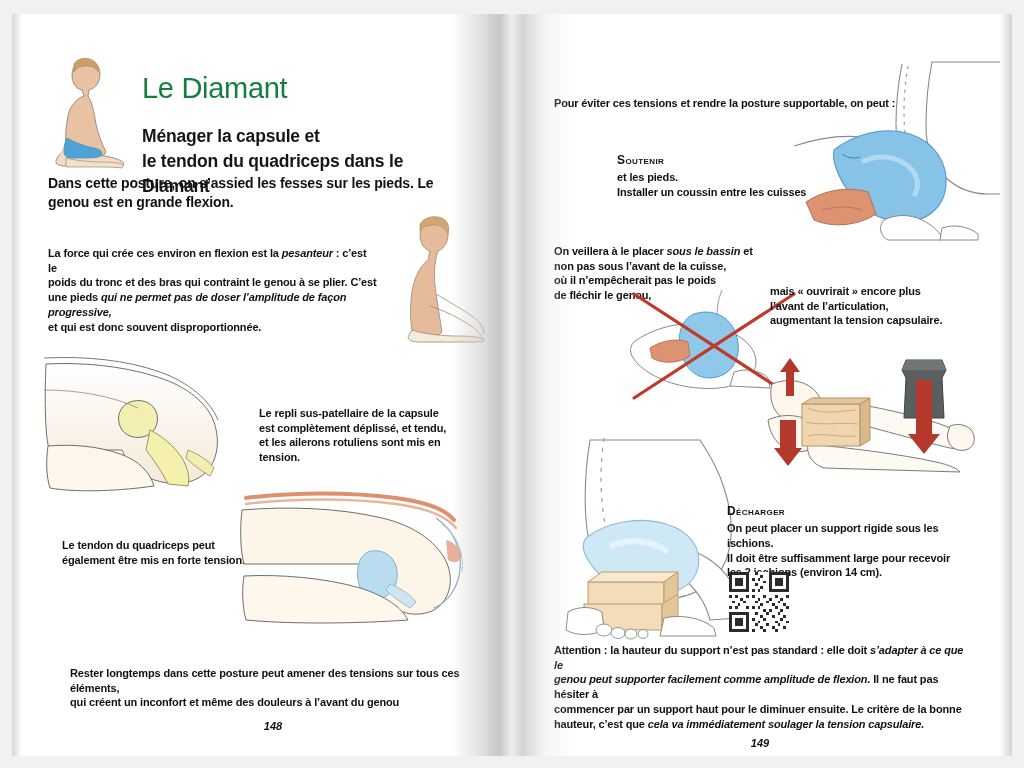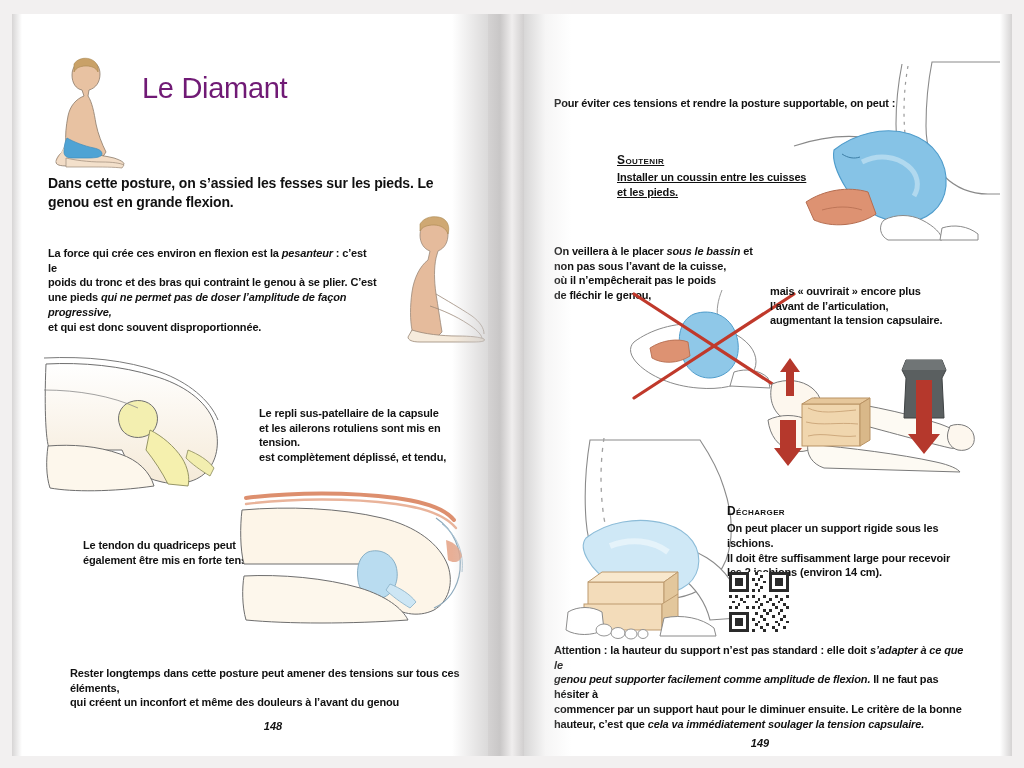--- a/index.html
+++ b/index.html
@@ -41,21 +41,21 @@
   }
 
   .txt { position:absolute; font-weight:bold; line-height:1.34; color:#111; }
   .t11 { font-size:11px; letter-spacing:-0.15px; }
   .t12 { font-size:14px; letter-spacing:-0.15px; }
   .ital { font-style:italic; }
   .sc { font-variant:small-caps; font-size:12px; letter-spacing:0.4px; }
 
   #title {
     position:absolute; left:124px; top:58px;
-    font-size:29px; font-weight:400; color:#701a75; letter-spacing:-0.3px;
+    font-size:29px; font-weight:400; color:#15803d; letter-spacing:-0.3px;
   }
   #subtitle {
     position:absolute; left:124px; top:110px; width:330px;
     font-size:17.5px; font-weight:600; color:#161616; line-height:1.42;
     letter-spacing:-0.2px;
   }
   .pagenum {
     position:absolute; font-size:11px; font-weight:bold; color:#111;
     text-align:center; width:80px;font-style:italic;
   }
@@ -91,20 +91,24 @@
         <path d="M30 12 C33 7 40 5 46 7 C52 9 55 14 54 20 C52 16 48 14 42 14
                  C36 14 32 16 30 20 Z" fill="#c9a167" stroke="#a8864f" stroke-width="0.6"></path>
 
         <path d="M22 106 C30 108 44 110 58 110 C68 110 76 111 80 113 L78 116
                  C70 115 58 115 44 115 L22 115 Z" fill="#f3e0cb" stroke="#9c8a78" stroke-width="0.7"></path>
       </svg>
     </div>
 
     <h1 id="title">Le Diamant</h1>
 
+    <div id="subtitle">
+      <div>Ménager la capsule et</div>
+      <div>le tendon du quadriceps dans le Diamant</div>
+    </div>
 
     <div class="txt t12" style="left:30px; top:160px; width:420px;">Dans cette posture, on s’assied les fesses sur les pieds. Le genou est en grande flexion.</div>
 
     <div class="txt t11" style="left:30px; top:232px; width:330px;">
       <div>
         <span>La force qui crée ces environ en flexion est la </span><span class="ital">pesanteur</span><span> : c’est le</span>
       </div>
       <div>poids du tronc et des bras qui contraint le genou à se plier. C’est</div>
       <div>
         <span>une pieds </span><span class="ital">qui ne permet pas de doser l’amplitude de façon progressive,</span>
@@ -153,25 +157,25 @@
         <path d="M146 100 C156 104 166 110 172 118 L168 126
                  C158 120 150 114 144 108 Z" fill="#f2eeaf" stroke="#8a8a5a" stroke-width="0.8"></path>
 
         <path d="M2 8 C44 6 84 10 118 22 C146 32 168 50 176 70" fill="none" stroke="#7a7a7a" stroke-width="1"></path>
         <path d="M2 40 C36 40 70 46 96 58" fill="none" stroke="#8a8a8a" stroke-width="0.8"></path>
       </svg>
     </div>
 
     <div class="txt t11" style="left:241px; top:392px; width:220px;">
       <div>Le repli sus-patellaire de la capsule</div>
+      <div>est complètement déplissé, et tendu,</div>
       <div>et les ailerons rotuliens sont mis en tension.</div>
-      <div>est complètement déplissé, et tendu,</div>
-    </div>
-
-    <div class="txt t11" style="left:44px; top:524px; width:230px;margin-left:21px;">
+    </div>
+
+    <div class="txt t11" style="left:44px; top:524px; width:230px;">
       <div>Le tendon du quadriceps peut</div>
       <div>également être mis en forte tension.</div>
     </div>
 
     <div class="art" style="left:222px; top:470px;">
       <svg width="238" height="140" viewBox="0 0 238 140">
 
         <path d="M6 14 C54 8 110 8 156 14 C186 18 206 26 214 36" fill="none" stroke="#dd8f6e" stroke-width="4" stroke-linecap="round"></path>
         <path d="M6 20 C54 14 110 14 156 20 C186 24 206 32 216 44" fill="none" stroke="#e9b39a" stroke-width="2.4" stroke-linecap="round"></path>
 
@@ -228,24 +232,24 @@
 
         <path d="M14 140 C32 128 56 124 76 130 L84 152 C66 164 40 166 22 158 Z" fill="#dd9272" stroke="#b56d50" stroke-width="1"></path>
         <path d="M30 148 C44 144 58 144 70 148" fill="none" stroke="#b56d50" stroke-width="0.8"></path>
 
         <path d="M92 158 C104 152 118 152 130 158 C142 164 150 172 150 178
                  L96 178 C88 174 86 164 92 158 Z" fill="#ffffff" stroke="#8a8a8a" stroke-width="1"></path>
         <path d="M150 166 C162 162 176 164 186 172 L186 178 L148 178 Z" fill="#ffffff" stroke="#8a8a8a" stroke-width="1"></path>
       </svg>
     </div>
 
-    <div class="txt" style="left:93px; top:138px; width:230px;text-decoration:underline;">
+    <div class="txt" style="left:93px; top:138px; width:230px;">
       <div class="sc" style="margin-bottom:2px;">Soutenir</div>
+      <div class="t11">et les pieds.</div>
       <div class="t11">Installer un coussin entre les cuisses</div>
-      <div class="t11">et les pieds.</div>
     </div>
 
     <div class="txt t11" style="left:30px; top:230px; width:210px;">
       <div>
         <span>On veillera à le placer </span><span class="ital">sous le bassin</span><span> et</span>
       </div>
       <div>non pas sous l’avant de la cuisse,</div>
       <div>où il n’empêcherait pas le poids</div>
       <div>de fléchir le genou,</div>
     </div>

